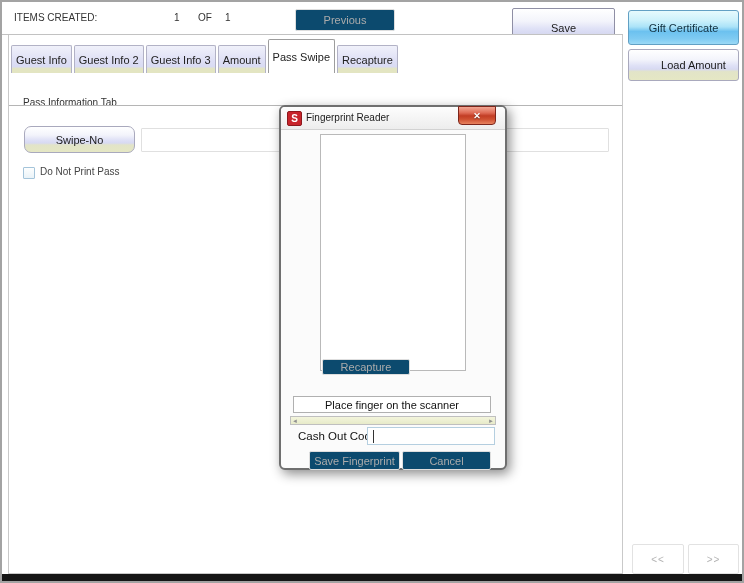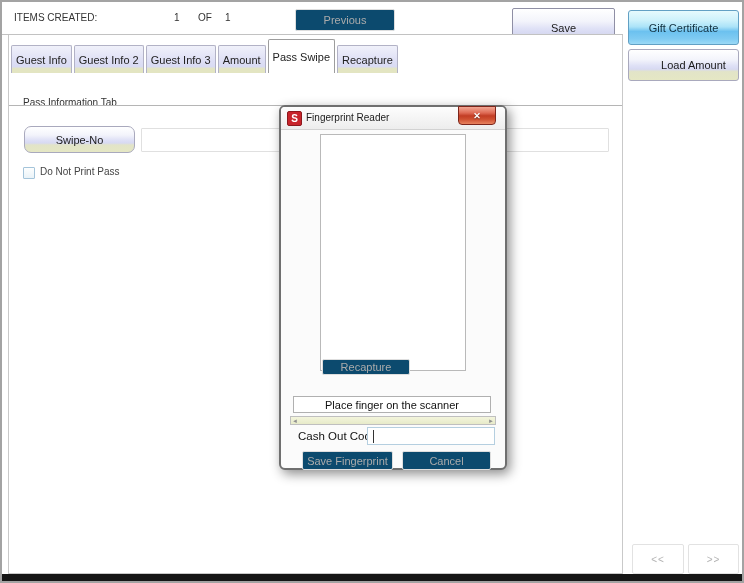--- a/index.html
+++ b/index.html
@@ -156,21 +156,21 @@
       <span class="scan-arrow">◄</span>
       <span class="scan-arrow">►</span>
     </div>
 
     <div class="abs lbl" style="left:17px;top:323px;font-size:11.5px;color:#111;">Cash Out Code:</div>
     <div class="abs cash-input-wrap">
       <input class="cash-input" value="" style="">
       <span class="text-cursor"></span>
     </div>
 
-    <div class="abs btn-disabled" style="left:21px;top:344px;width:91px;height:19px;">Save Fingerprint</div>
+    <div class="abs btn-disabled" style="left:28px;top:344px;width:91px;height:19px;">Save Fingerprint</div>
     <div class="abs btn-disabled" style="left:121px;top:344px;width:89px;height:19px;">Cancel</div>
   </div>
 
   <div class="abs btn-gift" style="left:626px;top:8px;width:111px;height:35px;">Gift Certificate</div>
   <div class="abs btn-theme" style="left:626px;top:47px;width:111px;height:32px;border-radius:3px;padding-left:20px;">Load Amount</div>
 
   <div class="abs pager" style="left:630px;top:542px;width:52px;height:30px;">&lt;&lt;</div>
   <div class="abs pager" style="left:686px;top:542px;width:51px;height:30px;">&gt;&gt;</div>
 
   <div class="bottom-strip"></div>

